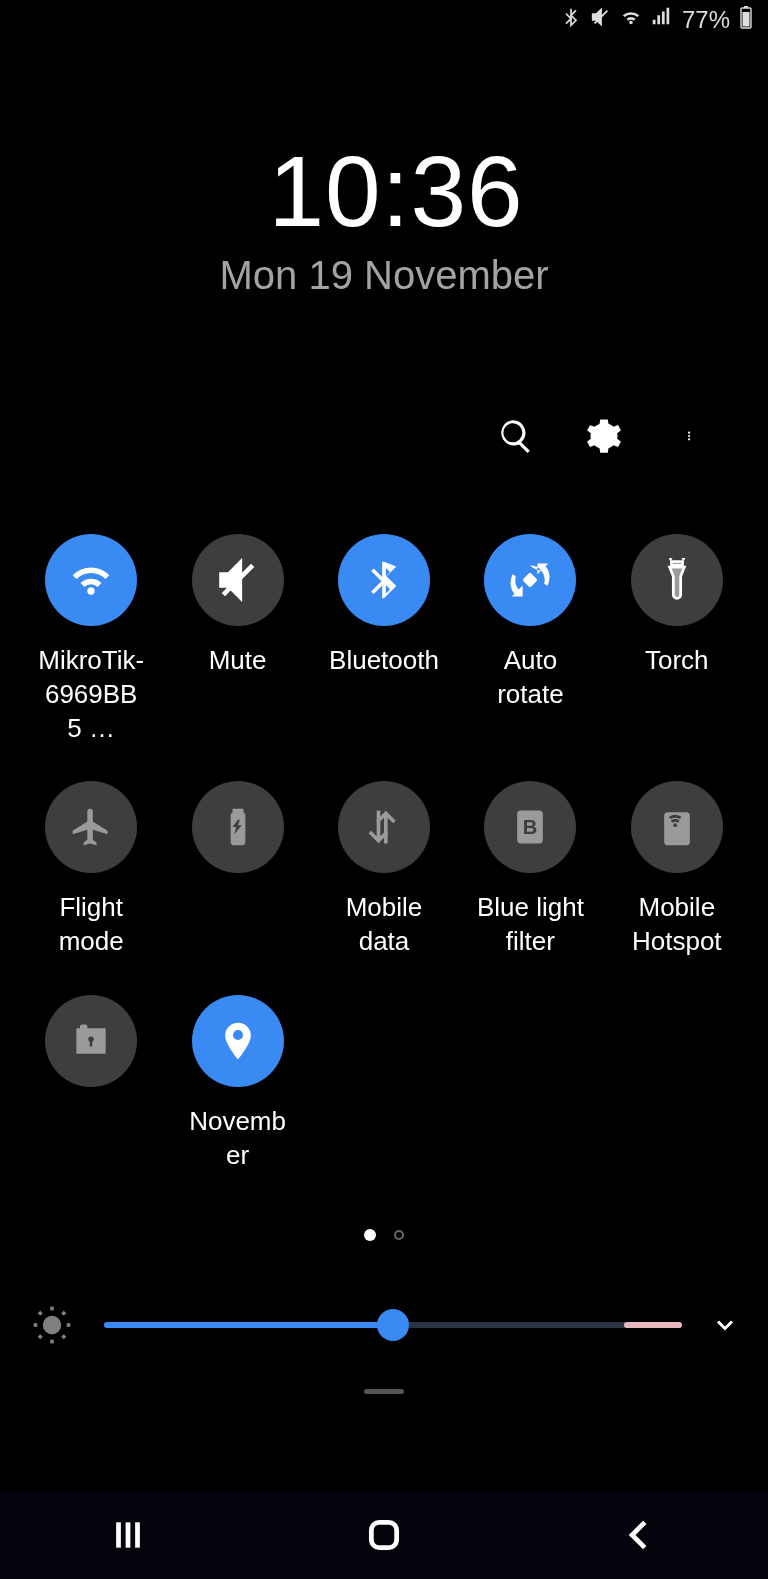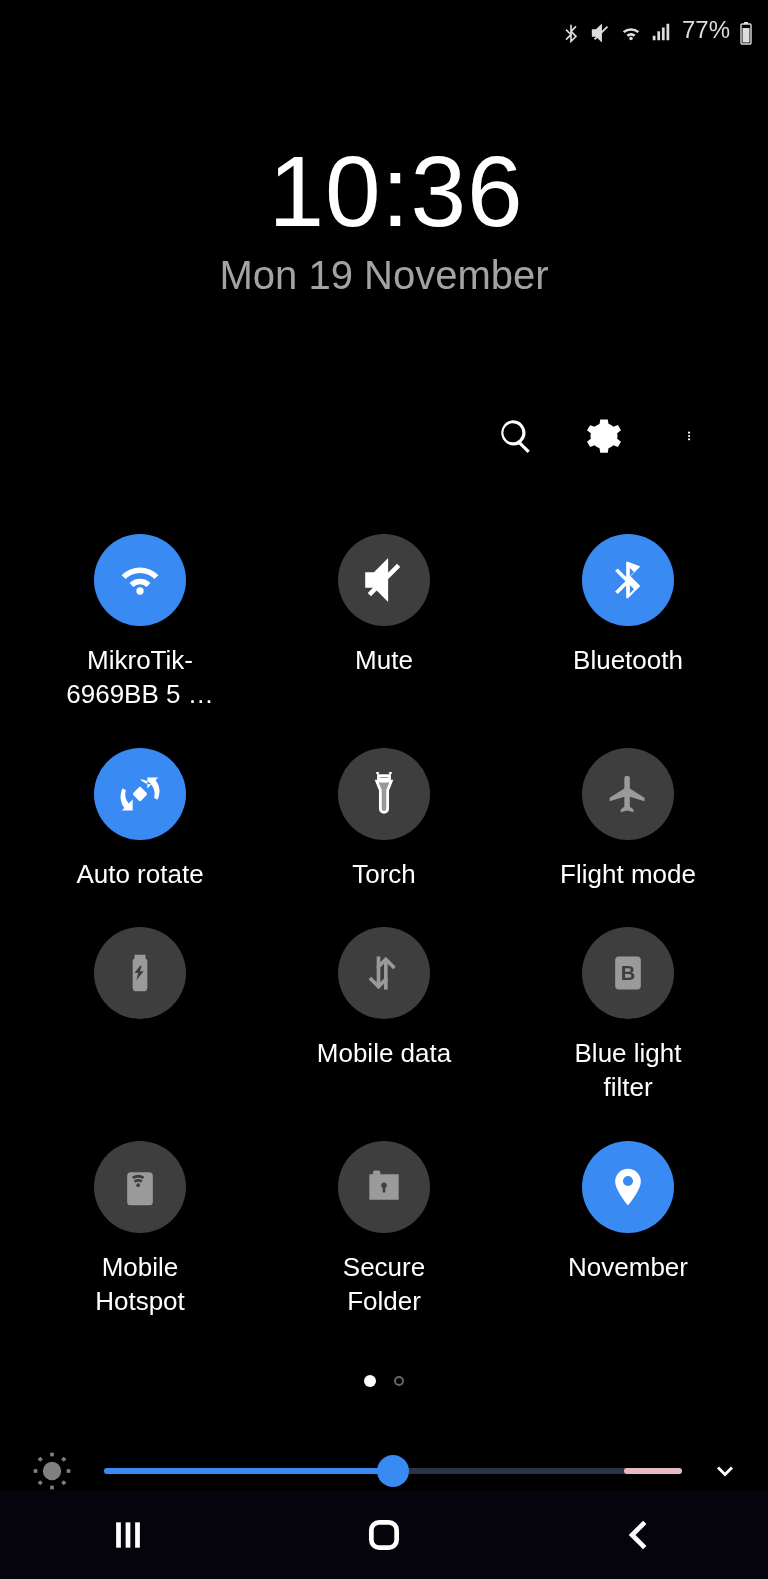--- a/index.html
+++ b/index.html
@@ -8,21 +8,21 @@
       height: 1579px;
       background: #000;
       color: #fff;
       font-family: -apple-system, "Helvetica Neue", Arial, sans-serif;
       position: relative;
       overflow: hidden;
     }
     .status-bar {
       display: flex;
       justify-content: flex-end;
-      align-items: flex-end;
+      align-items: flex-start;
       padding: 6px 14px 0 0;
       gap: 8px;
       height: 44px;
     }
     .status-bar .sticon { width: 22px; height: 22px; display: flex; align-items:center; justify-content:center; }
     .status-bar .pct { font-size: 24px; color: #ddd; margin-left: 2px; }
     .status-bar svg { fill: #ddd; }
     .clock-area { text-align: center; margin-top: 90px; }
     .clock-area .time { font-size: 100px; font-weight: 300; letter-spacing: 1px; padding-left: 24px; }
     .clock-area .date { font-size: 40px; font-weight: 400; margin-top: 4px; color:#a3a3a3; }
@@ -31,21 +31,21 @@
       justify-content: flex-end;
       align-items: center;
       gap: 48px;
       padding-right: 56px;
       margin-top: 118px;
     }
     .topbar-icons .ticon { width: 40px; height: 40px; display:flex; align-items:center; justify-content:center; }
     .topbar-icons svg { fill: #fff; }
     .tiles {
       display: grid;
-      grid-template-columns: repeat(3, 1fr);
+      grid-template-columns: repeat(5, 1fr);
       padding: 0 36px;
       margin-top: 78px;
       row-gap: 84px;
       column-gap: 0;
       text-align: center;
       gap: 36px;
     }
     .tile { display:flex; flex-direction:column; align-items:center; }
     .tile .circle {
       width: 92px;
@@ -281,21 +281,20 @@
         </svg>
       </div>
       <div class="label">Mobile Hotspot</div>
     </div>
     <div class="tile">
       <div class="circle inactive">
         <svg viewBox="0 0 24 24">
           <use href="#ic-secure"></use>
         </svg>
       </div>
-      <div class="label">Secure Folder</div>
     </div>
     <div class="tile">
       <div class="circle active">
         <svg viewBox="0 0 24 24">
           <use href="#ic-location"></use>
         </svg>
       </div>
       <div class="label">November</div>
     </div>
   </div>

